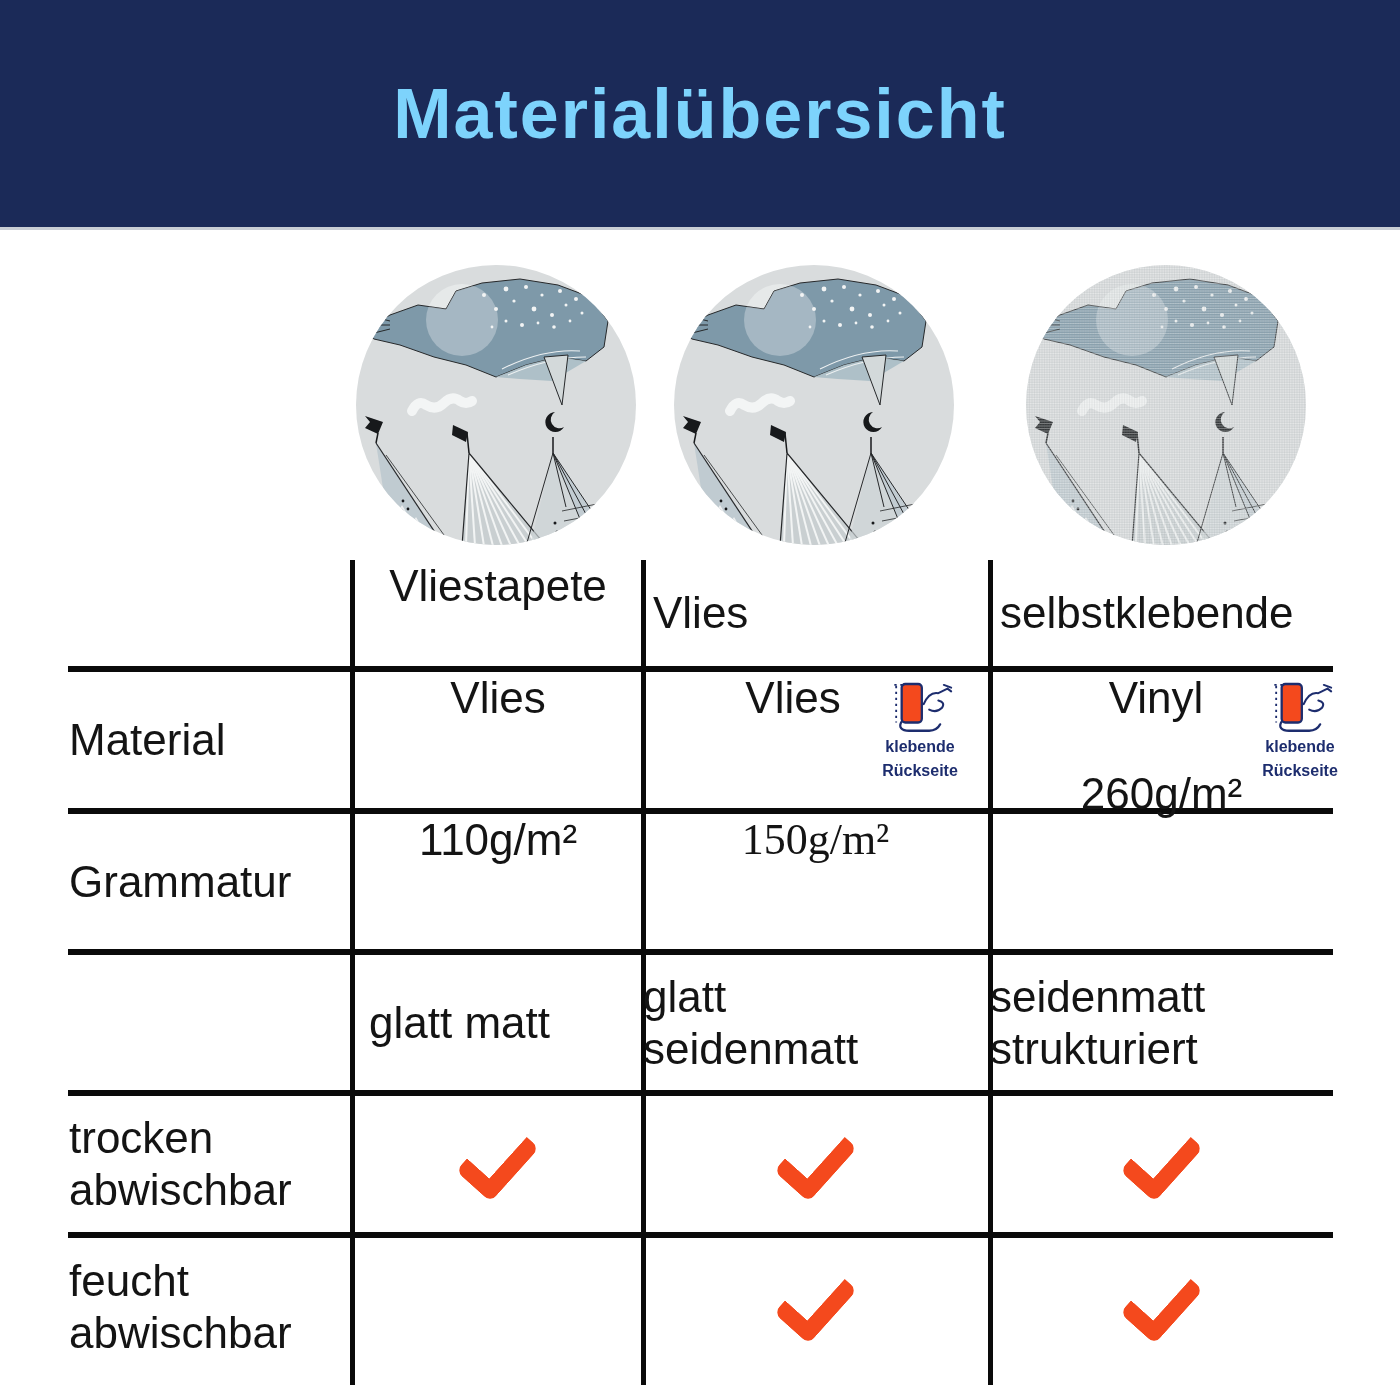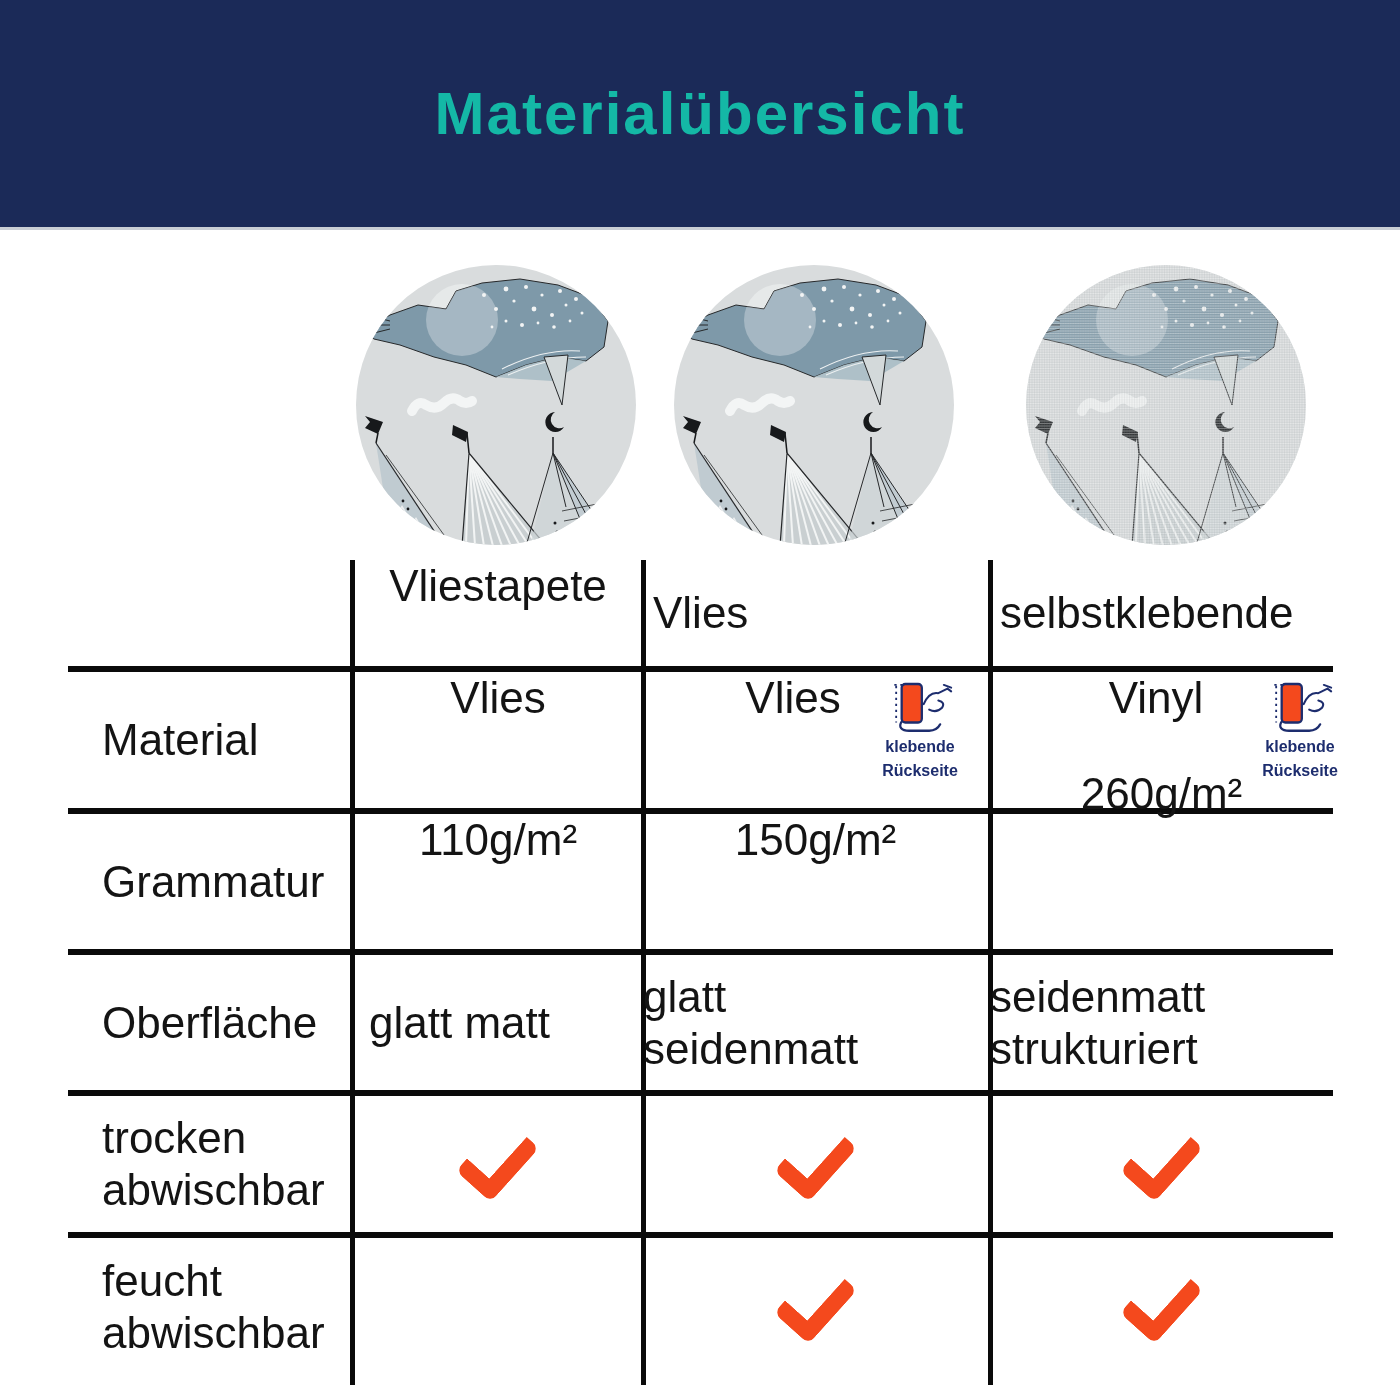--- a/index.html
+++ b/index.html
@@ -2,38 +2,38 @@
 <html lang="de" style="--navy: #1b2a58; --orange: #f4491d; --badge_navy: #1d2d6e; --line: #0a0a0a; --text: #141414;"><head>
 <meta charset="utf-8">
 <style>
   html,body{margin:0;padding:0;}
   body{width:1400px;height:1400px;background:#ffffff;font-family:"Liberation Sans",sans-serif;}
   .page{position:relative;width:1400px;height:1400px;overflow:hidden;background:#ffffff;}
 
   
   .banner{position:absolute;left:0;top:0;width:1400px;height:230px;background:var(--navy,#1b2a58);
           display:flex;align-items:center;justify-content:center;border-bottom:3px solid #c9ced5;box-sizing:border-box;}
-  .banner h1{margin:0;color:#14b8a6;font-size:60px;font-weight:bold;letter-spacing:2px;}
+  .banner h1{margin:0;color:#7dd3fc;font-size:70px;font-weight:bold;letter-spacing:2px;}
 
   
   .art{position:absolute;width:280px;height:280px;top:265px;}
   .art1{left:356px;} .art2{left:674px;} .art3{left:1026px;}
 
   
   .vline{position:absolute;width:5px;background:var(--line,#0a0a0a);top:560px;height:825px;}
   .v1{left:350px;} .v2{left:641px;} .v3{left:988px;}
   .hline{position:absolute;left:68px;width:1265px;height:6px;background:var(--line,#0a0a0a);}
   .hl1{top:666px;} .hl2{top:808px;} .hl3{top:949px;} .hl4{top:1090px;} .hl5{top:1232px;}
 
   
   .cell{position:absolute;display:flex;align-items:flex-start;justify-content:center;
         text-align:center;font-size:44px;line-height:52px;color:var(--text,#141414);}
   .cell.cols{flex-direction:column;}
   .cell.leftal{align-items:flex-start;justify-content:center;text-align:left;}
-  .rowlabel{position:absolute;left:102px;width:260px;display:flex;flex-direction:column;justify-content:center;
+  .rowlabel{position:absolute;left:69px;width:260px;display:flex;flex-direction:column;justify-content:center;
             font-size:44px;line-height:52px;color:var(--text,#141414);}
 
   
   .checkwrap{position:absolute;width:80px;height:80px;display:flex;align-items:center;justify-content:center;}
   .check{width:30px;height:56px;border-right:17px solid var(--orange,#f4491d);
          border-bottom:17px solid var(--orange,#f4491d);border-radius:9px;
          transform:rotate(42deg);margin-top:-10px;}
 
   
   .badge{position:absolute;width:112px;top:680px;display:flex;flex-direction:column;align-items:center;
@@ -216,30 +216,27 @@
     <span>klebende</span>
     <span>Rückseite</span>
   </div>
 
   <div class="rowlabel" style="top:814px;height:135px;">
     <span>Grammatur</span>
   </div>
   <div class="cell" style="left:355px;top:814px;width:286px;height:135px;">
     <span>110g/m²</span>
   </div>
-  <div class="cell" style="left:643px;top:814px;width:345px;height:135px;">
+  <div class="cell" style="left:643px;top:814px;width:345px;height:135px;font-family:Liberation Serif, serif;">
     <span>150g/m²</span>
   </div>
   <div class="cell" style="left:990px;top:768px;width:343px;height:135px;">
     <span>260g/m²</span>
   </div>
 
-  <div class="rowlabel" style="top:956px;height:134px;">
-    <span>Oberfläche</span>
-  </div>
   <div class="cell cols" style="left:369px;top:956px;width:286px;height:134px;">
     <span>glatt matt</span>
     <span></span>
   </div>
   <div class="cell cols" style="left:643px;top:956px;width:345px;height:134px;">
     <span>glatt</span>
     <span>seidenmatt</span>
   </div>
   <div class="cell cols" style="left:990px;top:956px;width:343px;height:134px;">
     <span>seidenmatt</span>

